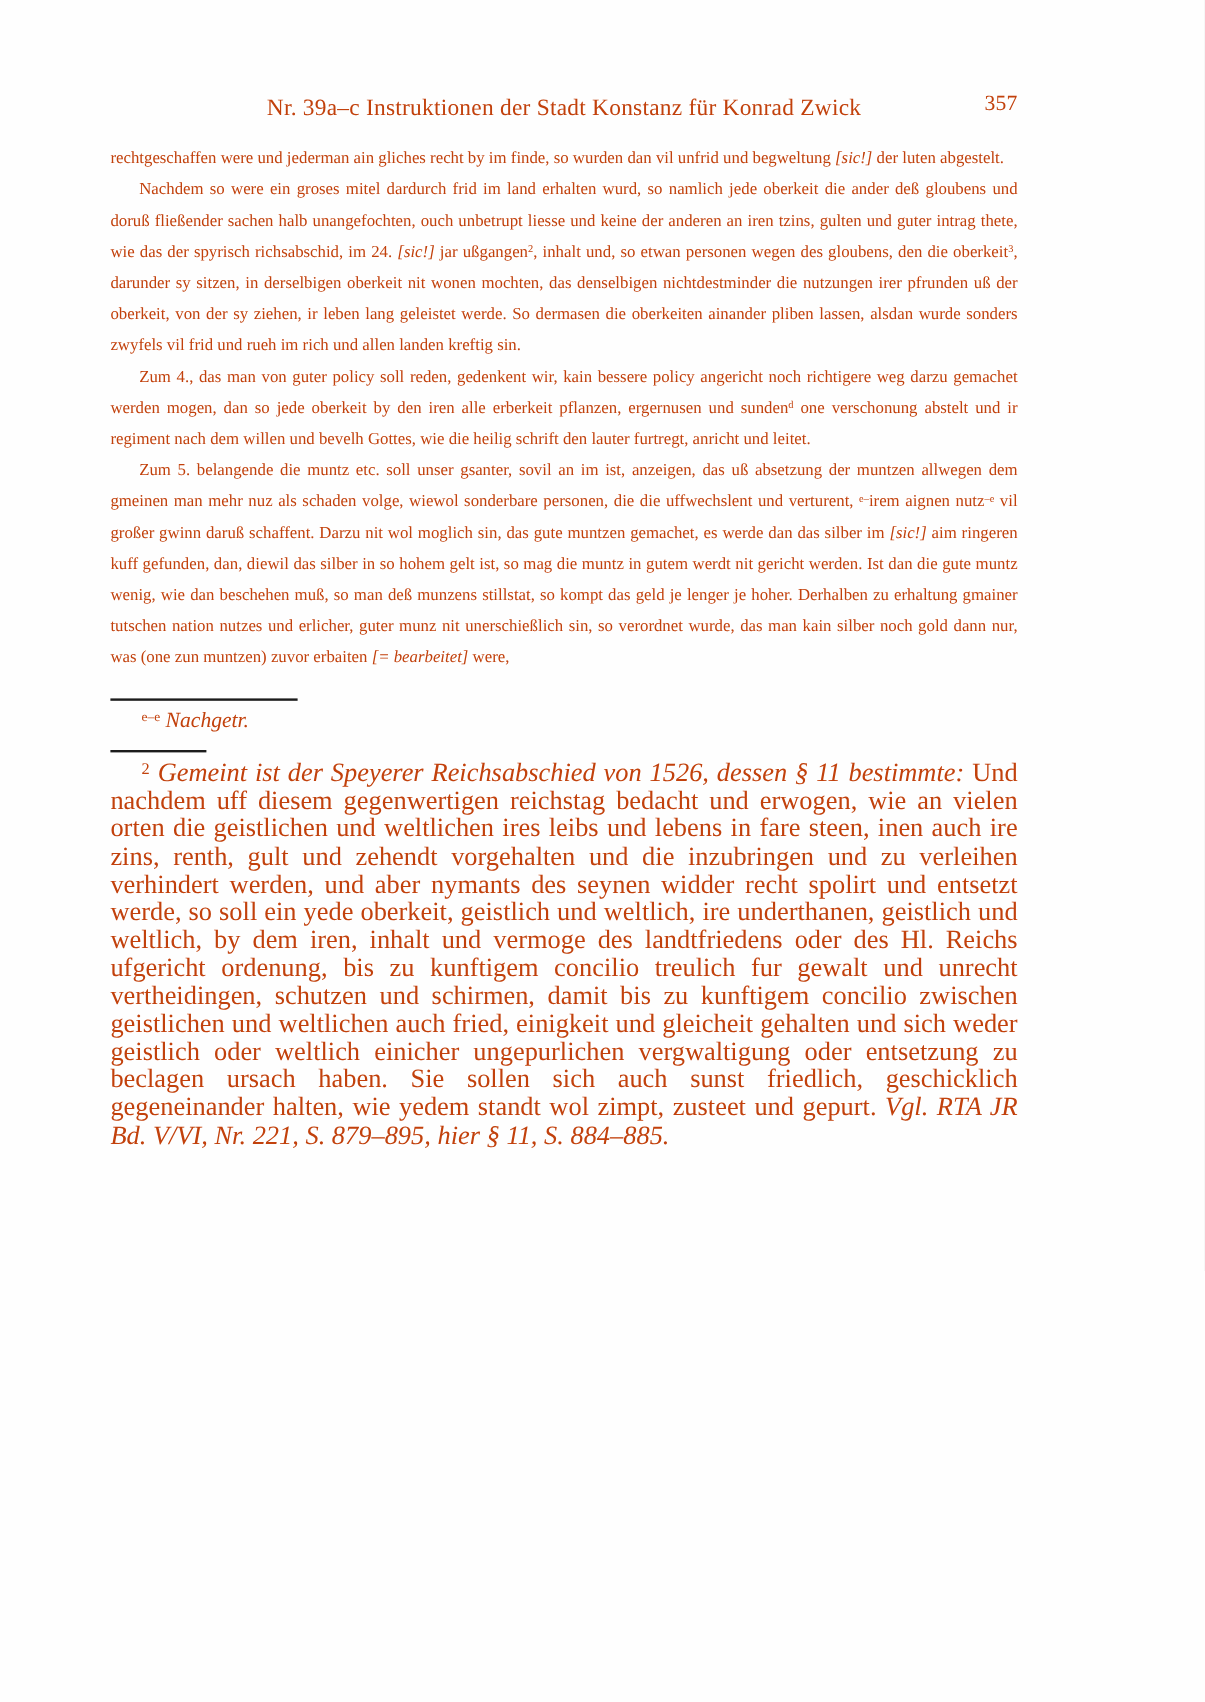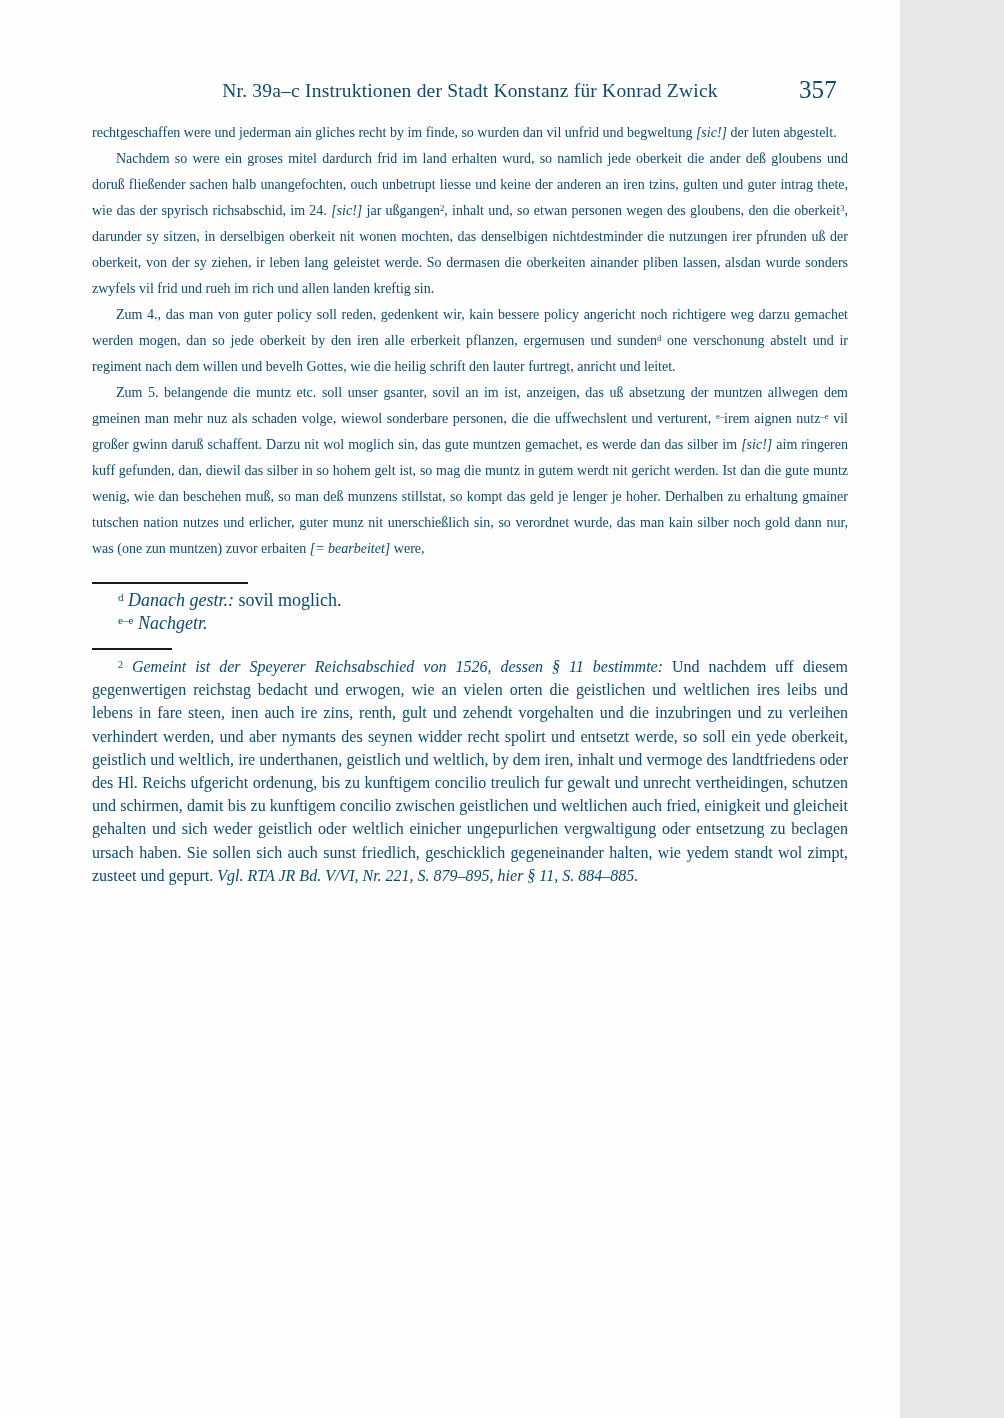--- a/index.html
+++ b/index.html
@@ -1,21 +1,21 @@
 <!DOCTYPE html>
 <html lang="de"><head>
 <meta charset="utf-8">
 <style>
   html, body { margin: 0; padding: 0; background: #e8e8e8; }
   .page {
     position: relative;
-    width: 900px;
+    width: 1004px;
     height: 1418px;
     background: #fefefe;
-    color: #0c4a6e;
+    color: #c2410c;
     font-family: "Liberation Serif", "DejaVu Serif", serif;
     overflow: hidden;
     text-decoration: underline;
   }
   .column {
     position: absolute;
     left: 92px;
     top: 0;
     width: 756px;
   }
@@ -23,23 +23,23 @@
     position: relative;
     margin-top: 80px;
     height: 26px;
     text-align: center;
     font-size: 19.5px;
     letter-spacing: 0.2px;
     white-space: nowrap;
   }
   .rh-page {
     position: absolute;
-    right: 11px;
+    right: 0;
     top: -4px;
-    font-size: 25px;
+    font-size: 18px;
   }
   .body-text {
     margin-top: 14px;
     font-size: 14px;
     line-height: 26px;
     text-align: justify;
   }
   .body-text p, .apparatus p, .footnotes p {
     margin: 0;
     text-indent: 24px;
@@ -66,21 +66,21 @@
   }
   .apparatus p { text-indent: 26px; }
   .footnote-rule {
     width: 80px;
     height: 0;
     border-top: 2px solid #1c1c1c;
     margin-top: 13px;
   }
   .footnotes {
     margin-top: 5px;
-    font-size: 16px;
+    font-size: 22px;
     line-height: 23.2px;
     text-align: justify;
   }
   .footnotes p { text-indent: 26px; }
 </style>
 </head>
 <body>
 
 <div class="page">
   <div class="column">
@@ -93,21 +93,20 @@
     <main class="body-text">
         <p class="noindent"><span>rechtgeschaffen were und jederman ain gliches recht by im finde, so wurden dan vil unfrid und begweltung </span><span class="i">[sic!]</span><span> der luten abgestelt.</span></p>
         <p><span>Nachdem so were ein groses mitel dardurch frid im land erhalten wurd, so namlich jede oberkeit die ander deß gloubens und doruß fließender sachen halb unangefochten, ouch unbetrupt liesse und keine der anderen an iren tzins, gulten und guter intrag thete, wie das der spyrisch richsabschid, im 24. </span><span class="i">[sic!]</span><span> jar ußgangen</span><span class="sup">2</span><span>, inhalt und, so etwan personen wegen des gloubens, den die oberkeit</span><span class="sup">3</span><span>, darunder sy sitzen, in derselbigen oberkeit nit wonen mochten, das denselbigen nichtdestminder die nutzungen irer pfrunden uß der oberkeit, von der sy ziehen, ir leben lang geleistet werde. So dermasen die oberkeiten ainander pliben lassen, alsdan wurde sonders zwyfels vil frid und rueh im rich und allen landen kreftig sin.</span></p>
         <p><span>Zum 4., das man von guter policy soll reden, gedenkent wir, kain bessere policy angericht noch richtigere weg darzu gemachet werden mogen, dan so jede oberkeit by den iren alle erberkeit pflanzen, ergernusen und sunden</span><span class="sup">d</span><span> one verschonung abstelt und ir regiment nach dem willen und bevelh Gottes, wie die heilig schrift den lauter furtregt, anricht und leitet.</span></p>
         <p><span>Zum 5. belangende die muntz etc. soll unser gsanter, sovil an im ist, anzeigen, das uß absetzung der muntzen allwegen dem gmeinen man mehr nuz als schaden volge, wiewol sonderbare personen, die die uffwechslent und verturent, </span><span class="sup">e–</span><span>irem aignen nutz</span><span class="sup">–e</span><span> vil großer gwinn daruß schaffent. Darzu nit wol moglich sin, das gute muntzen gemachet, es werde dan das silber im </span><span class="i">[sic!]</span><span> aim ringeren kuff gefunden, dan, diewil das silber in so hohem gelt ist, so mag die muntz in gutem werdt nit gericht werden. Ist dan die gute muntz wenig, wie dan beschehen muß, so man deß munzens stillstat, so kompt das geld je lenger je hoher. Derhalben zu erhaltung gmainer tutschen nation nutzes und erlicher, guter munz nit unerschießlich sin, so verordnet wurde, das man kain silber noch gold dann nur, was (one zun muntzen) zuvor erbaiten </span><span class="i">[= bearbeitet]</span><span> were,</span></p>
       </main>
 
     <div class="apparatus-rule"></div>
 
     <section class="apparatus">
-        <p><span class="sup">d</span><span> </span><span class="i">Danach gestr.:</span><span> sovil moglich.</span></p>
         <p><span class="sup">e–e</span><span> </span><span class="i">Nachgetr.</span></p>
       </section>
 
     <div class="footnote-rule"></div>
 
     <section class="footnotes">
         <p><span class="sup">2</span><span>  </span><span class="i">Gemeint ist der Speyerer Reichsabschied von 1526, dessen § 11 bestimmte:</span><span> Und nachdem uff diesem gegenwertigen reichstag bedacht und erwogen, wie an vielen orten die geistlichen und weltlichen ires leibs und lebens in fare steen, inen auch ire zins, renth, gult und zehendt vorgehalten und die inzubringen und zu verleihen verhindert werden, und aber nymants des seynen widder recht spolirt und entsetzt werde, so soll ein yede oberkeit, geistlich und weltlich, ire underthanen, geistlich und weltlich, by dem iren, inhalt und vermoge des landtfriedens oder des Hl. Reichs ufgericht ordenung, bis zu kunftigem concilio treulich fur gewalt und unrecht vertheidingen, schutzen und schirmen, damit bis zu kunftigem concilio zwischen geistlichen und weltlichen auch fried, einigkeit und gleicheit gehalten und sich weder geistlich oder weltlich einicher ungepurlichen vergwaltigung oder entsetzung zu beclagen ursach haben. Sie sollen sich auch sunst friedlich, geschicklich gegeneinander halten, wie yedem standt wol zimpt, zusteet und gepurt. </span><span class="i">Vgl. RTA JR Bd. V/VI, Nr. 221, S. 879–895, hier § 11, S. 884–885.</span></p>
       </section>
 
   </div>

